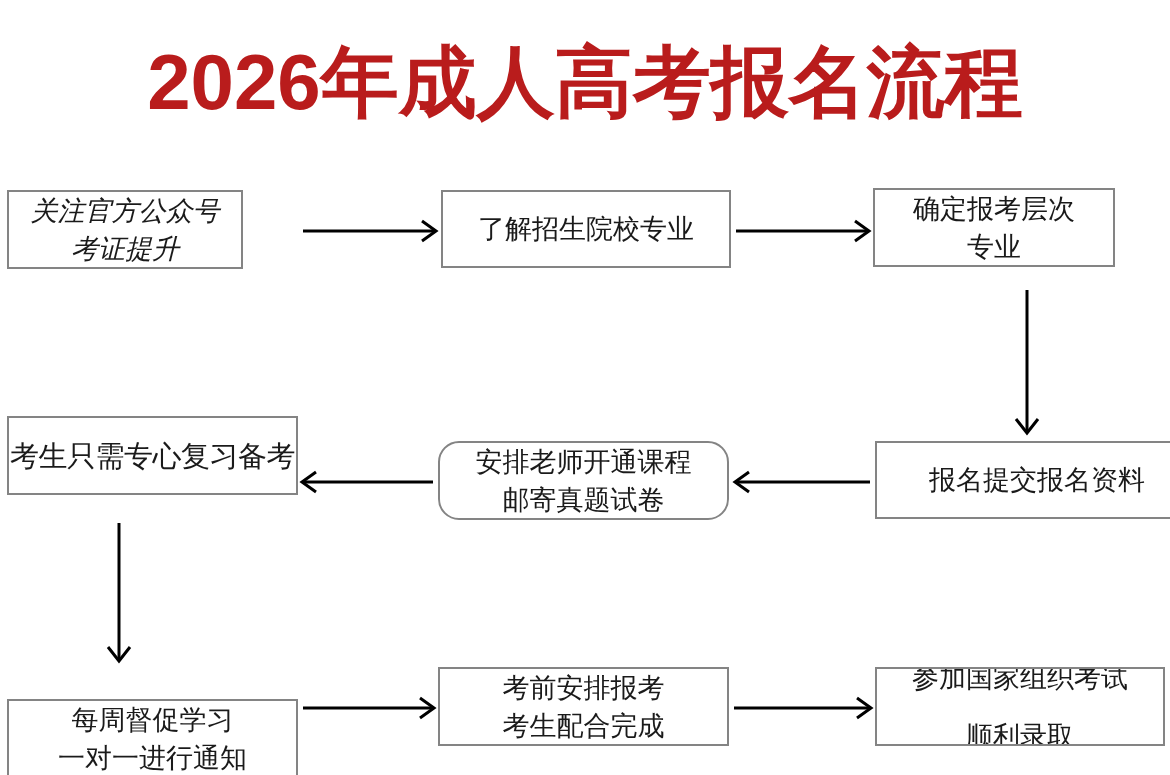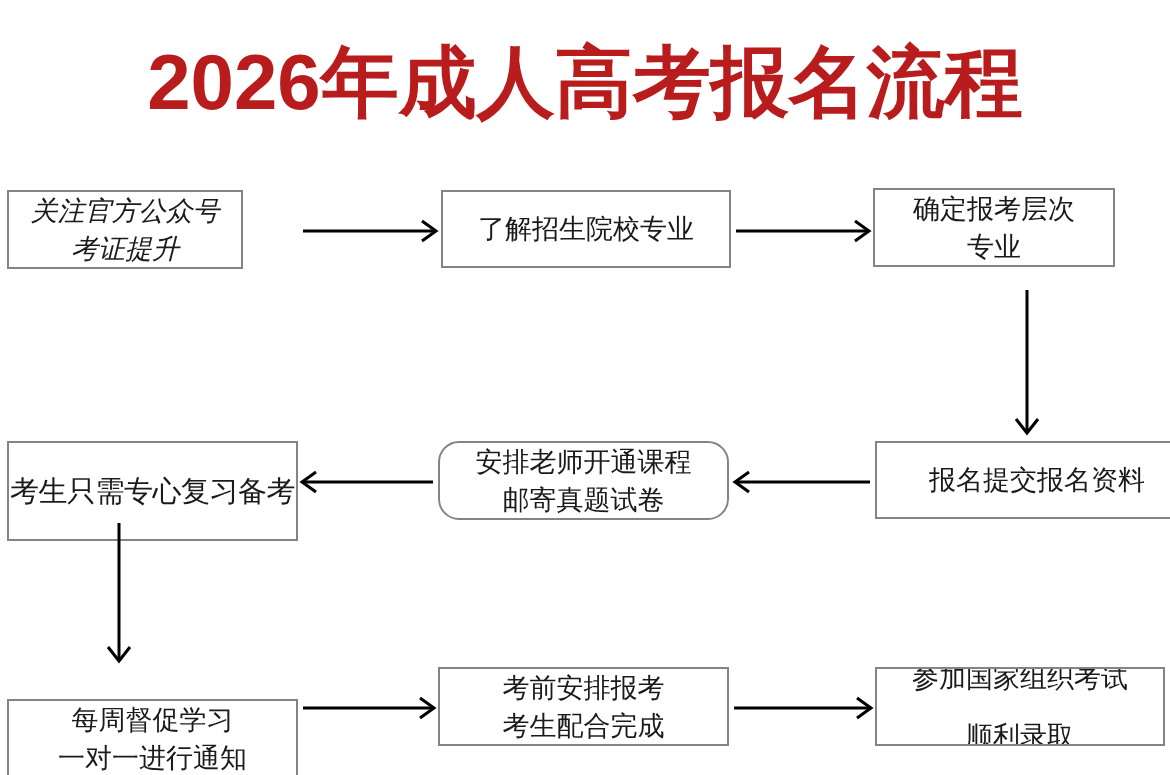--- a/index.html
+++ b/index.html
@@ -57,21 +57,21 @@
     white-space: nowrap;
     overflow: hidden;
   }
   .node .ln { display: block; }
 
   
   #node-1 { left: 7px;   top: 190px; width: 236px; height: 79px; font-style: italic; }
   #node-2 { left: 441px; top: 190px; width: 290px; height: 78px; }
   #node-3 { left: 873px; top: 188px; width: 242px; height: 79px; }
 
-  #node-4 { left: 7px;   top: 441px; width: 291px; height: 100px;
+  #node-4 { left: 7px;   top: 416px; width: 291px; height: 79px;
             font-size: 29px; }
   #node-5 { left: 438px; top: 441px; width: 291px; height: 79px; border-radius: 21px; }
   #node-6 { left: 875px; top: 441px; width: 324px; height: 78px; }
 
   #node-7 { left: 7px;   top: 667px; width: 291px; height: 79px; margin-top: 32px; }
   #node-8 { left: 438px; top: 667px; width: 291px; height: 79px; }
   #node-9 { left: 875px; top: 667px; width: 290px; height: 79px; gap: 20px; }
 
   
   #node-4 .ln { letter-spacing: -0.5px; }

